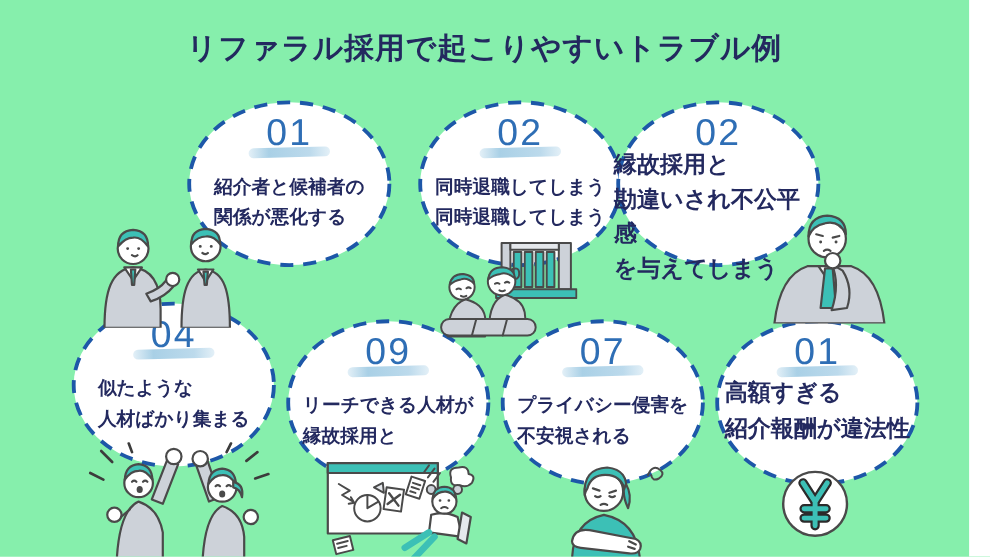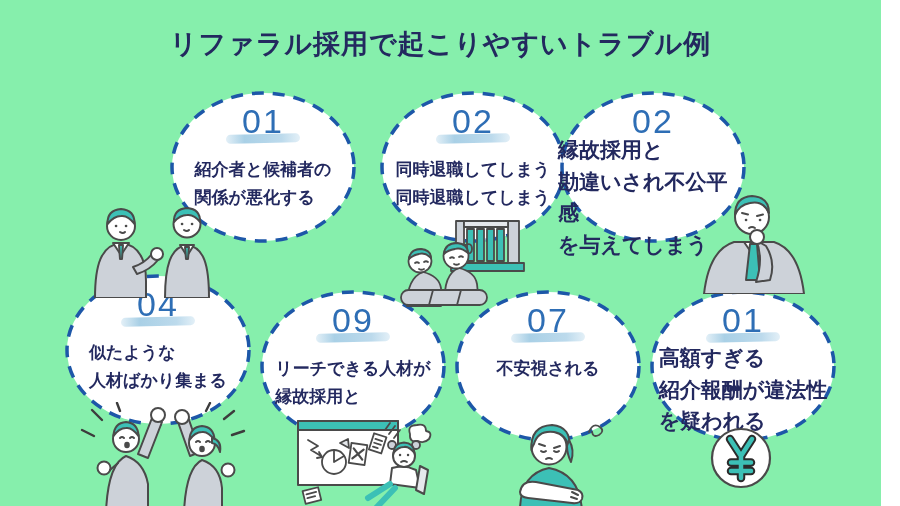--- a/index.html
+++ b/index.html
@@ -124,36 +124,36 @@
   </div>
 
   <div class="bubble pos-6">
     <svg class="ring" viewBox="0 0 190 156">
       <ellipse cx="95" cy="78" rx="91" ry="74" fill="#ffffff" stroke="#1d57a8" stroke-width="3.5" stroke-dasharray="12 9"></ellipse>
     </svg>
     <div class="content">
       <span class="num">07</span>
       <span class="swoosh"></span>
       <div class="text">
+        <span class="line">プライバシー侵害を</span>
         <span class="line">不安視される</span>
       </div>
     </div>
   </div>
 
   <div class="bubble pos-7 lines-3">
     <svg class="ring" viewBox="0 0 190 156">
       <ellipse cx="95" cy="78" rx="91" ry="74" fill="#ffffff" stroke="#1d57a8" stroke-width="3.5" stroke-dasharray="12 9"></ellipse>
     </svg>
     <div class="content">
       <span class="num">01</span>
       <span class="swoosh"></span>
       <div class="text">
         <span class="line">高額すぎる</span>
         <span class="line">紹介報酬が違法性</span>
-        <span class="line">を疑われる</span>
       </div>
     </div>
   </div>
 
   <div class="illo illo-1">
     <svg viewBox="0 0 135 105">
       <g fill="none" stroke="#4a4a4a" stroke-width="2" stroke-linejoin="round" stroke-linecap="round">
         <path d="M12 105 C12 72 18 52 38 50 C58 52 63 70 63 88 L63 105 Z" fill="#cdd2d9"></path>
         <path d="M50 74 Q62 70 68 62 L75 67 Q67 77 54 81 Z" fill="#cdd2d9"></path>
         <circle cx="74" cy="61" r="6" fill="#ffffff"></circle>

